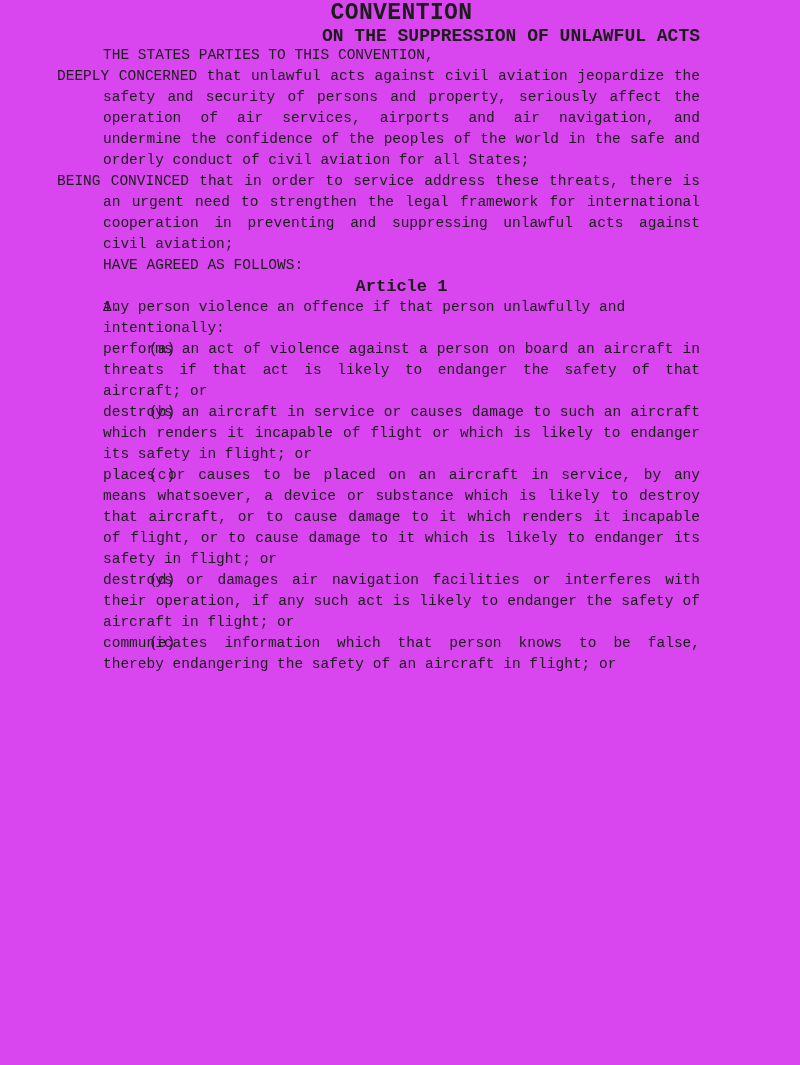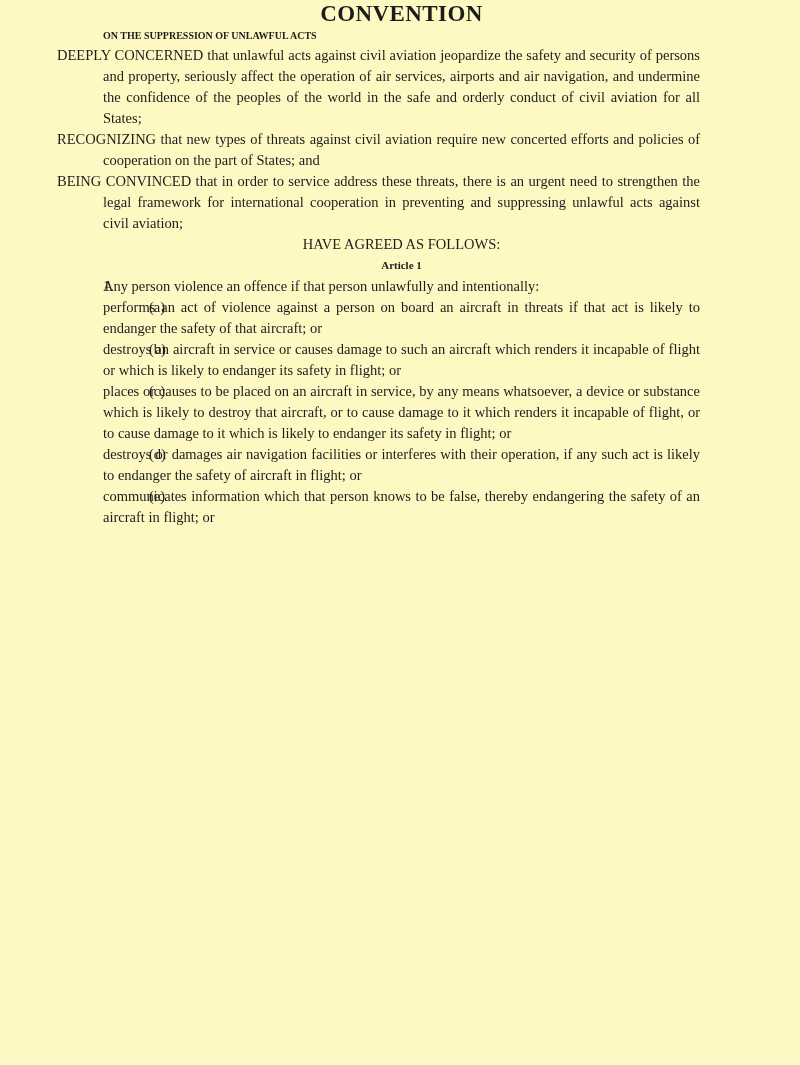--- a/index.html
+++ b/index.html
@@ -4,23 +4,23 @@
 <style>
   html, body {
     margin: 0;
     padding: 0;
     background: #ffffff;
   }
   .page {
     position: relative;
     width: 800px;
     height: 1065px;
-    background: #fef9c3;
+    background: #d946ef;
     overflow: hidden;
-    font-family: Liberation Serif, serif;
+    font-family: Liberation Mono, monospace;
     color: #1c1c1c;
   }
   .content {
     position: absolute;
     left: 103px;
     top: 0;
     width: 597px;
     font-size: 14.5px;
     line-height: 21px;
   }
@@ -31,43 +31,42 @@
   .doc-title {
     margin-top: 170px;
     text-align: center;
     font-weight: bold;
     font-size: 23px;
     line-height: 27px;
     letter-spacing: 0.4px;
   }
   .doc-subtitle {
     margin-top: 13px;
-    text-align: left;
+    text-align: right;
     font-weight: bold;
-    font-size: 10px;
+    font-size: 18px;
     line-height: 18px;
   }
   .opening {
     margin-top: 33px;
   }
   .preamble-para {
     margin-top: 10px;
     padding-left: 46px;
     text-indent: -46px;
     text-align: justify;
   }
   .agreed {
     margin-top: 10px;
-    text-align: center;
   }
   .article-heading {
     margin-top: 24px;
     text-align: center;
     font-weight: bold;
-    font-size: 11px;
+    font-size: 17px;
     line-height: 21px;
   }
   .clause {
     margin-top: 15px;
     position: relative;
     padding-left: 46px;
   }
   .clause-num {
     position: absolute;
     left: 0;
@@ -90,23 +89,23 @@
 
 <div class="page">
   <div class="content">
 
     <h1 class="doc-title">CONVENTION</h1>
 
     <div class="doc-subtitle block">
       <div>ON THE SUPPRESSION OF UNLAWFUL ACTS</div>
     </div>
 
+    <p class="opening">THE STATES PARTIES TO THIS CONVENTION,</p>
 
     <p class="preamble-para">DEEPLY CONCERNED that unlawful acts against civil aviation jeopardize the safety and security of persons and property, seriously affect the operation of air services, airports and air navigation, and undermine the confidence of the peoples of the world in the safe and orderly conduct of civil aviation for all States;</p>
-    <p class="preamble-para">RECOGNIZING that new types of threats against civil aviation require new concerted efforts and policies of cooperation on the part of States; and</p>
     <p class="preamble-para">BEING CONVINCED that in order to service address these threats, there is an urgent need to strengthen the legal framework for international cooperation in preventing and suppressing unlawful acts against civil aviation;</p>
 
     <p class="agreed">HAVE AGREED AS FOLLOWS:</p>
 
     <h2 class="article-heading">Article 1</h2>
 
     <div class="clause block">
       <span class="clause-num">1.</span>
       <span>Any person violence an offence if that person unlawfully and intentionally:</span>
     </div>

